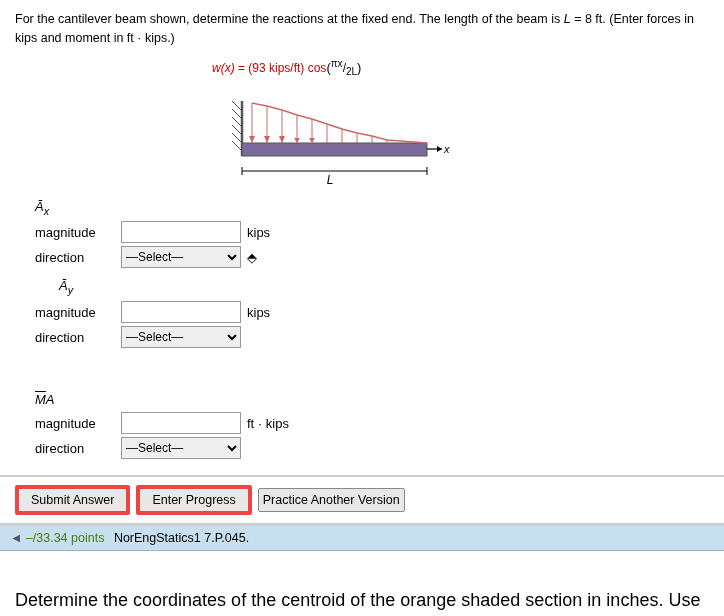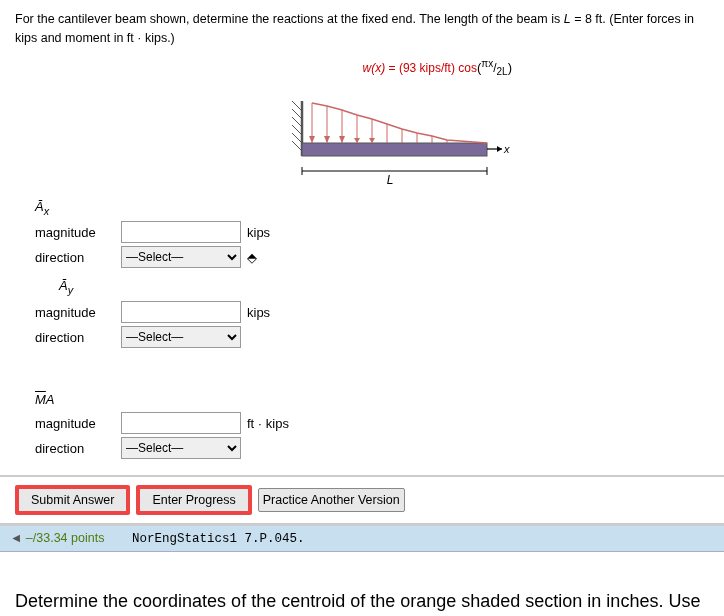--- a/index.html
+++ b/index.html
@@ -15,21 +15,21 @@
       border-bottom: 1px solid #ccc;
     }
     .problem-text {
       font-size: 12.5px;
       line-height: 1.5;
       margin-bottom: 10px;
     }
     .beam-diagram {
       display: flex;
       flex-direction: column;
-      align-items: flex-end;
+      align-items: flex-start;
       margin: 8px auto;
       position: relative;
       width: 300px;
     }
     .beam-formula {
       font-size: 12px;
       color: #c00;
       margin-bottom: 4px;
       text-align: center;
     }
@@ -189,21 +189,21 @@
 
 <div class="buttons-row">
   <button class="btn">Submit Answer</button>
   <button class="btn">Enter Progress</button>
   <button class="btn-practice">Practice Another Version</button>
 </div>
 
 <div class="section-header">
   <span style="color:#555;">◄</span>
   <span style="color:#4d7c0f;">–/33.34 points</span>
-  <span style="margin-left:24px;font-family:Liberation Mono, monospace;">NorEngStatics1 7.P.045.</span>
+  <span style="margin-left:6px;">NorEngStatics1 7.P.045.</span>
 </div>
 
 <div class="problem2-section">
   <div class="problem2-text">Determine the coordinates of the centroid of the orange shaded section in inches. Use the tabular approach.</div>
 
   <div style="display:flex; align-items:flex-start; gap:20px;">
     <svg width="220" height="165" viewBox="-10 -10 220 165">
 
       <line x1="90" y1="5" x2="90" y2="145" stroke="#000" stroke-width="1.2"></line>
       <polygon points="90,3 87,10 93,10" fill="#000"></polygon>

